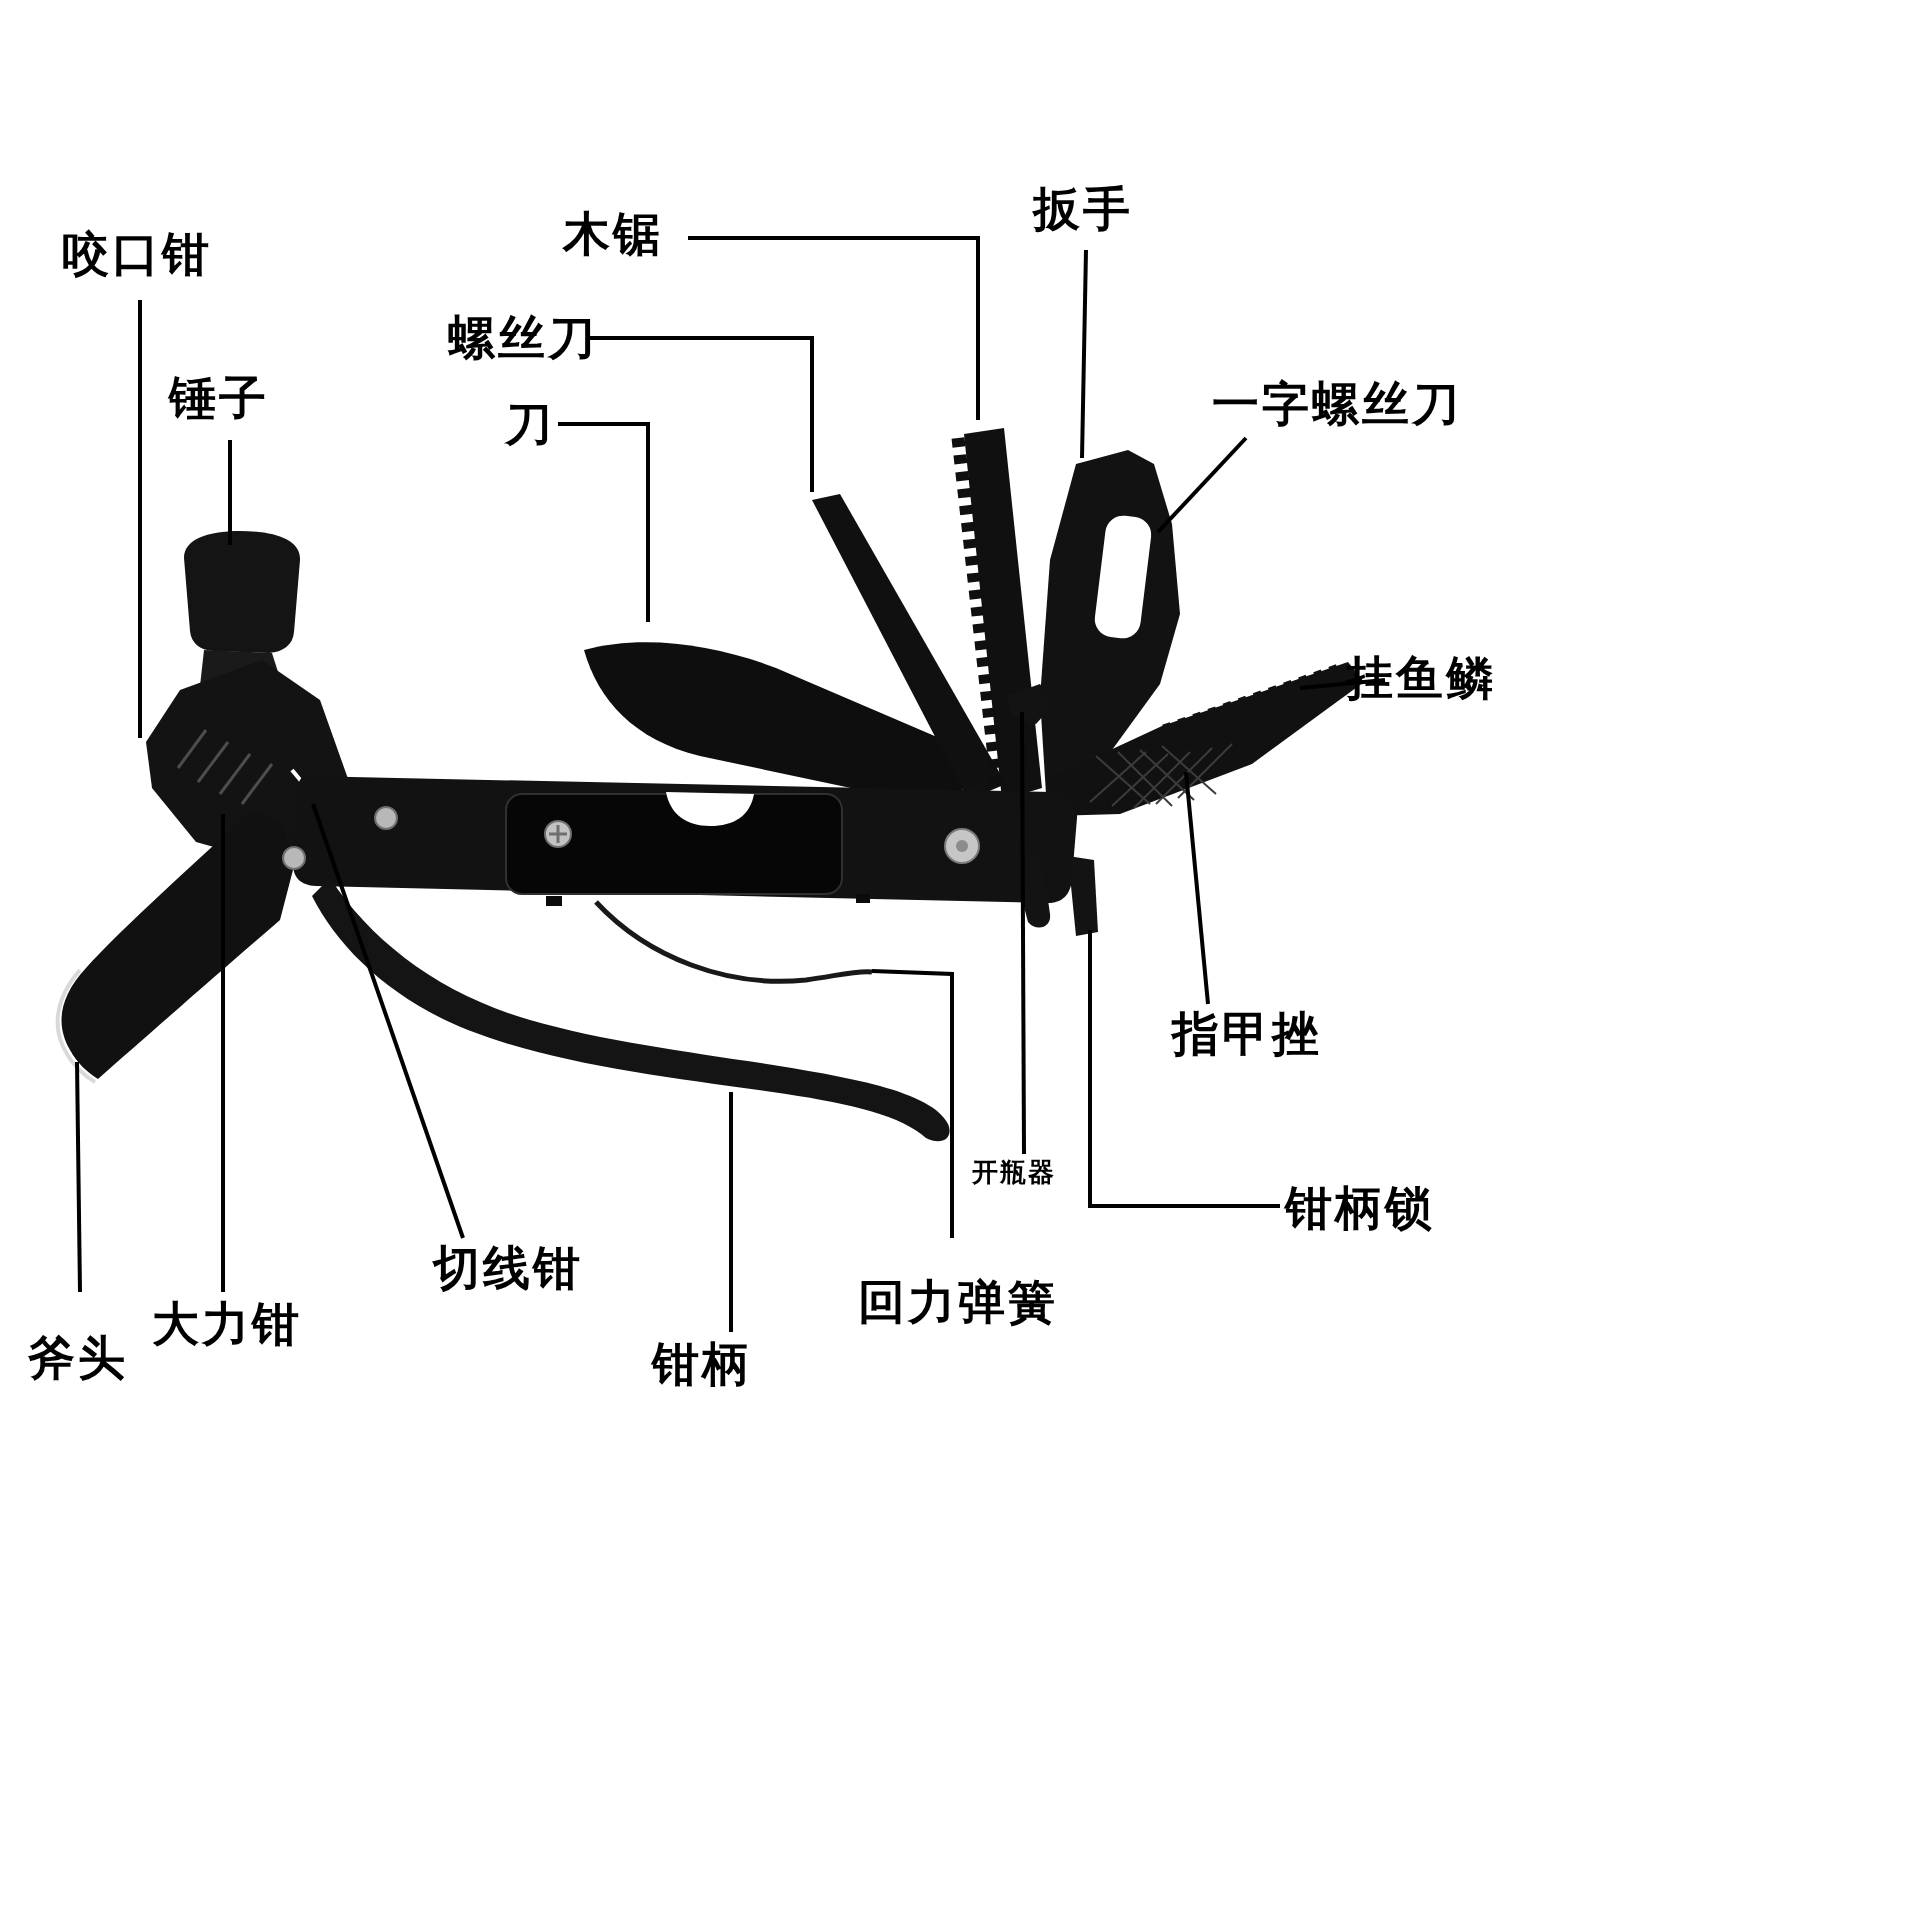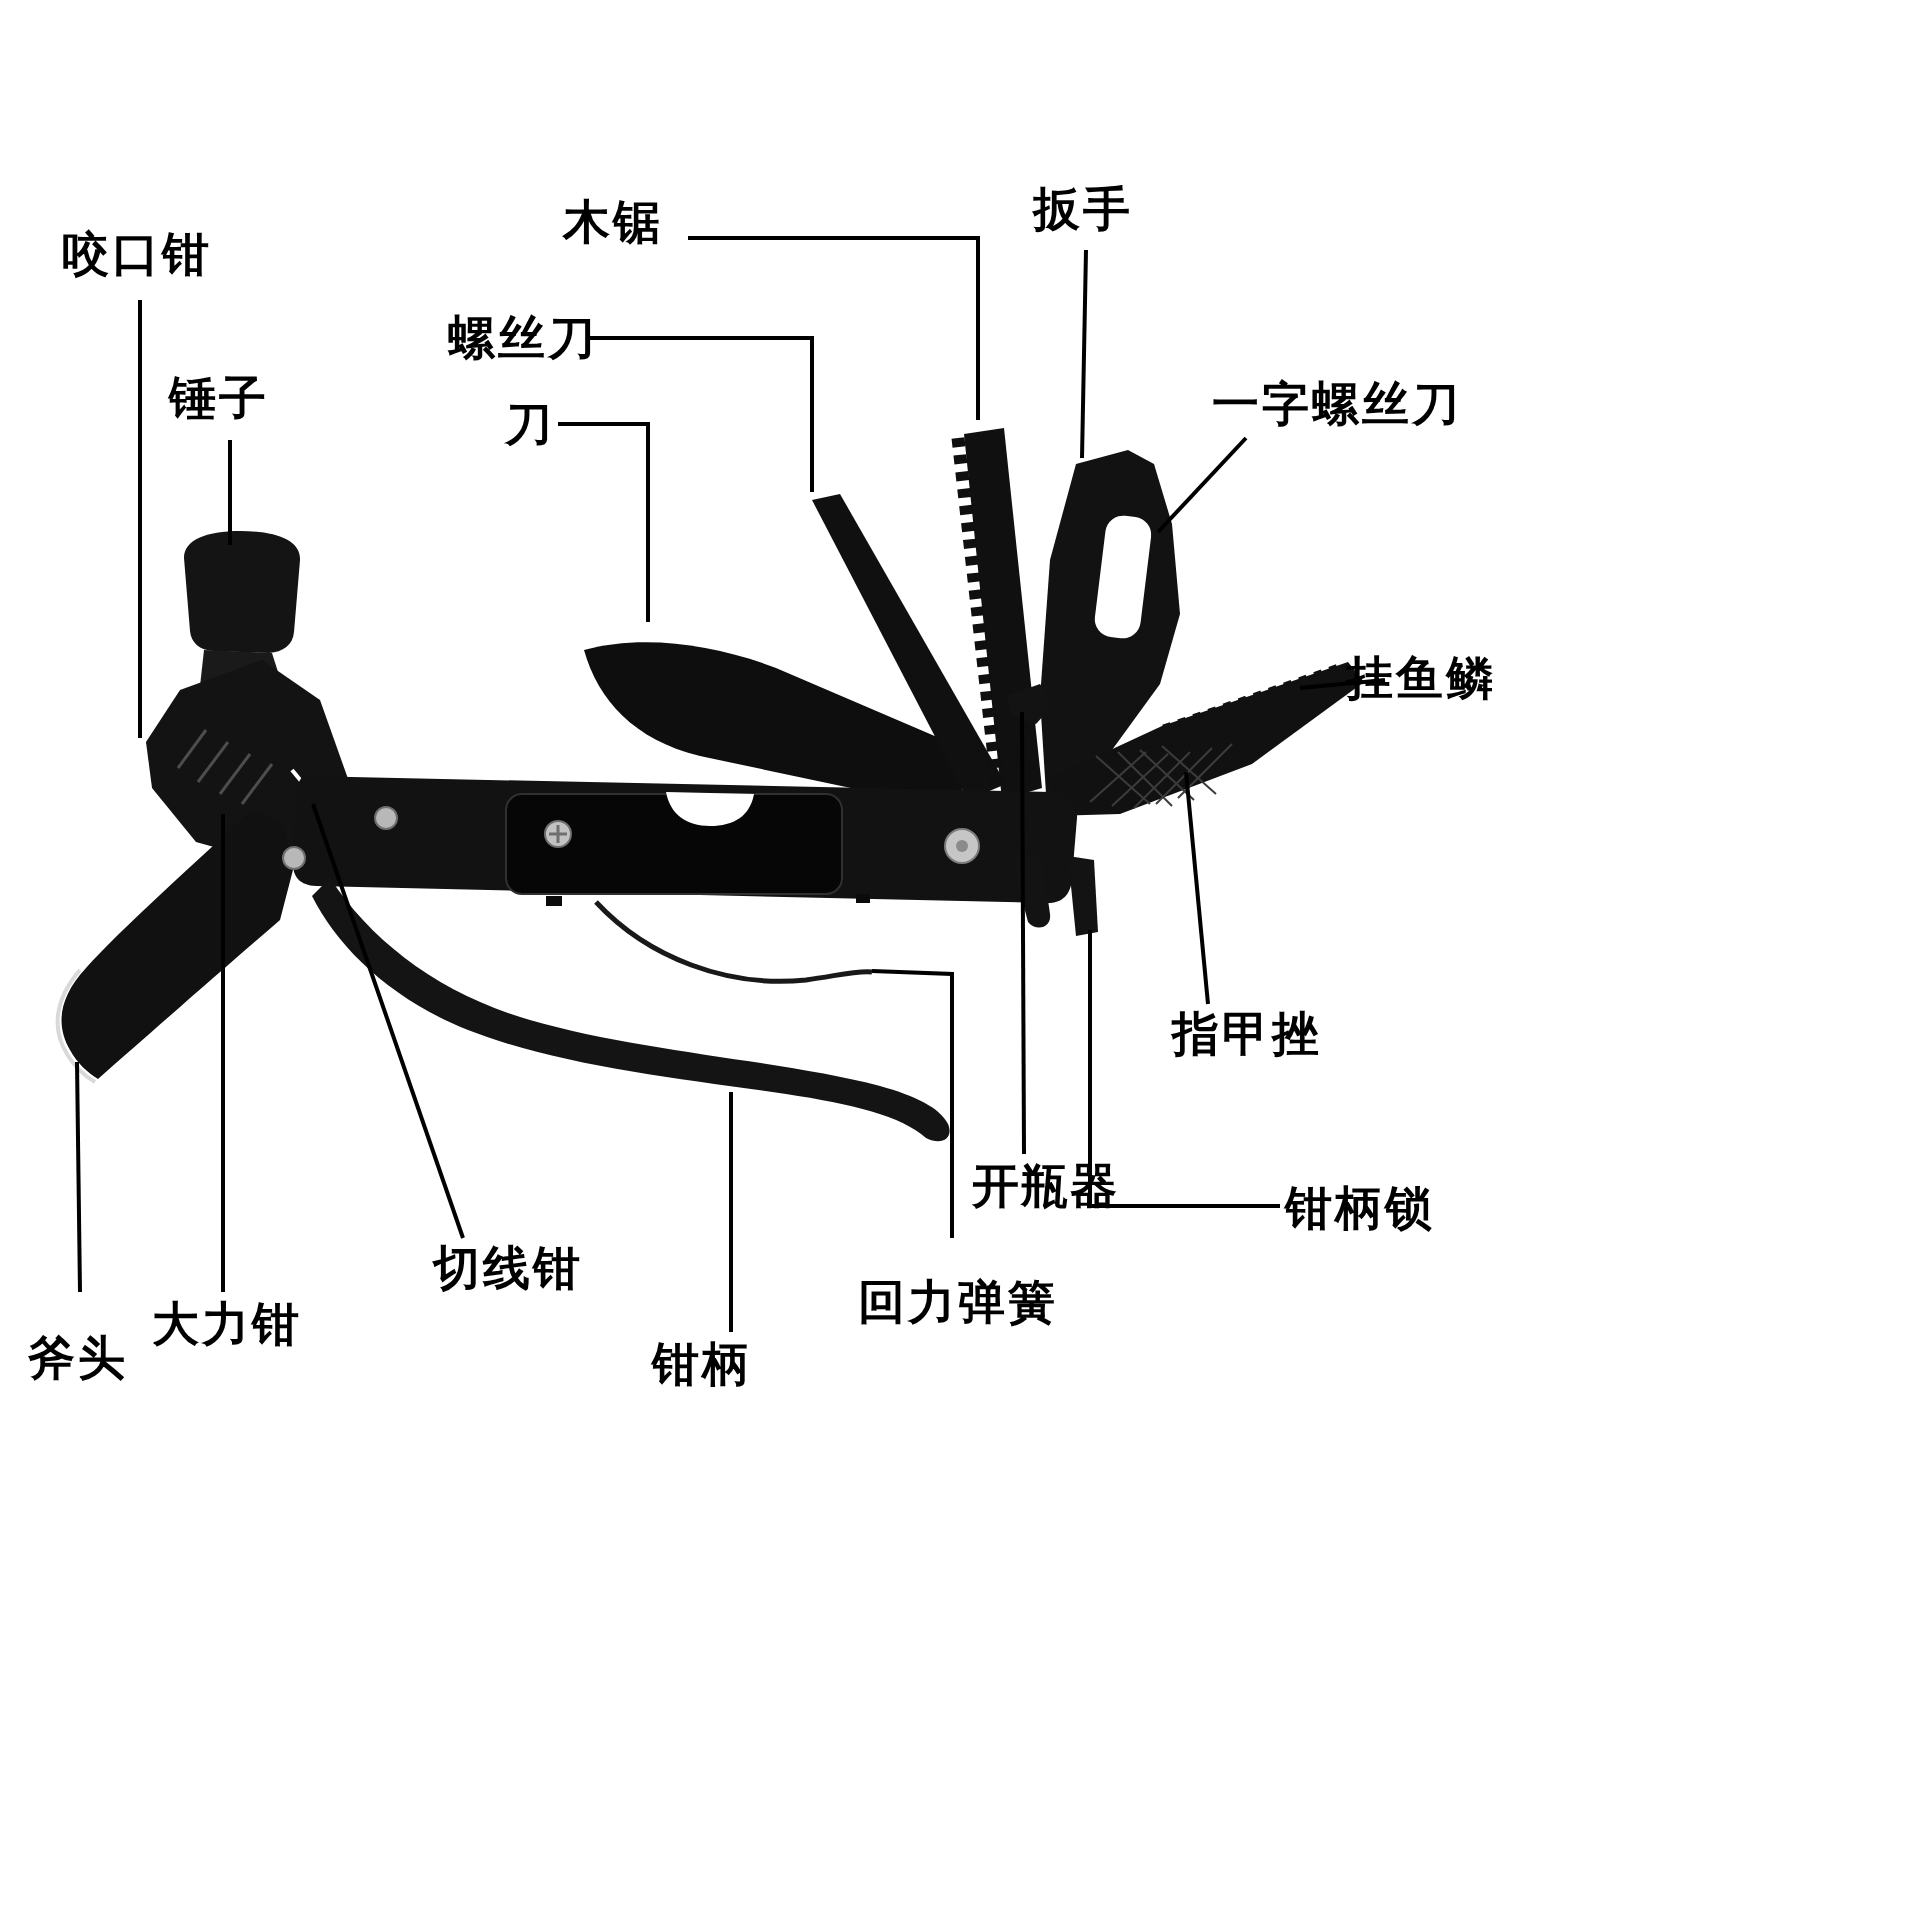--- a/index.html
+++ b/index.html
@@ -26,22 +26,23 @@
   .label {
     position: absolute;
     font-size: 47px;
     font-weight: 700;
     color: #000000;
     letter-spacing: 3px;
     white-space: nowrap;
     line-height: 1.1;
   }
   .label.small {
-    font-size: 47px;
+    font-size: 26px;
     letter-spacing: 2px;
+    font-family: Liberation Mono, monospace;
   }
 </style>
 </head>
 <body>
 
 <div class="canvas">
 
   <svg class="art" viewBox="0 0 1920 1920" aria-hidden="true">
 
     <g>
@@ -136,21 +137,21 @@
       <polyline points="463,1238 313,804"></polyline>
       <polyline points="223,1292 223,814"></polyline>
       <polyline points="80,1292 77,1062"></polyline>
     </g>
   </svg>
 
   <div class="label" style="left:62px;  top:228px">咬口钳</div>
   <div class="label" style="left:169px; top:372px">锤子</div>
   <div class="label" style="left:448px; top:312px">螺丝刀</div>
   <div class="label" style="left:505px; top:398px">刀</div>
-  <div class="label" style="left:563px; top:196px">木锯</div>
+  <div class="label" style="left:563px; top:208px">木锯</div>
   <div class="label" style="left:1033px;top:183px">扳手</div>
   <div class="label" style="left:1212px;top:378px">一字螺丝刀</div>
   <div class="label" style="left:1346px;top:652px">挂鱼鳞</div>
   <div class="label" style="left:1172px;top:1008px">指甲挫</div>
   <div class="label small" style="left:972px;top:1160px">开瓶器</div>
   <div class="label" style="left:1285px;top:1182px">钳柄锁</div>
   <div class="label" style="left:858px; top:1276px">回力弹簧</div>
   <div class="label" style="left:652px; top:1338px">钳柄</div>
   <div class="label" style="left:433px; top:1242px">切线钳</div>
   <div class="label" style="left:152px; top:1298px">大力钳</div>

